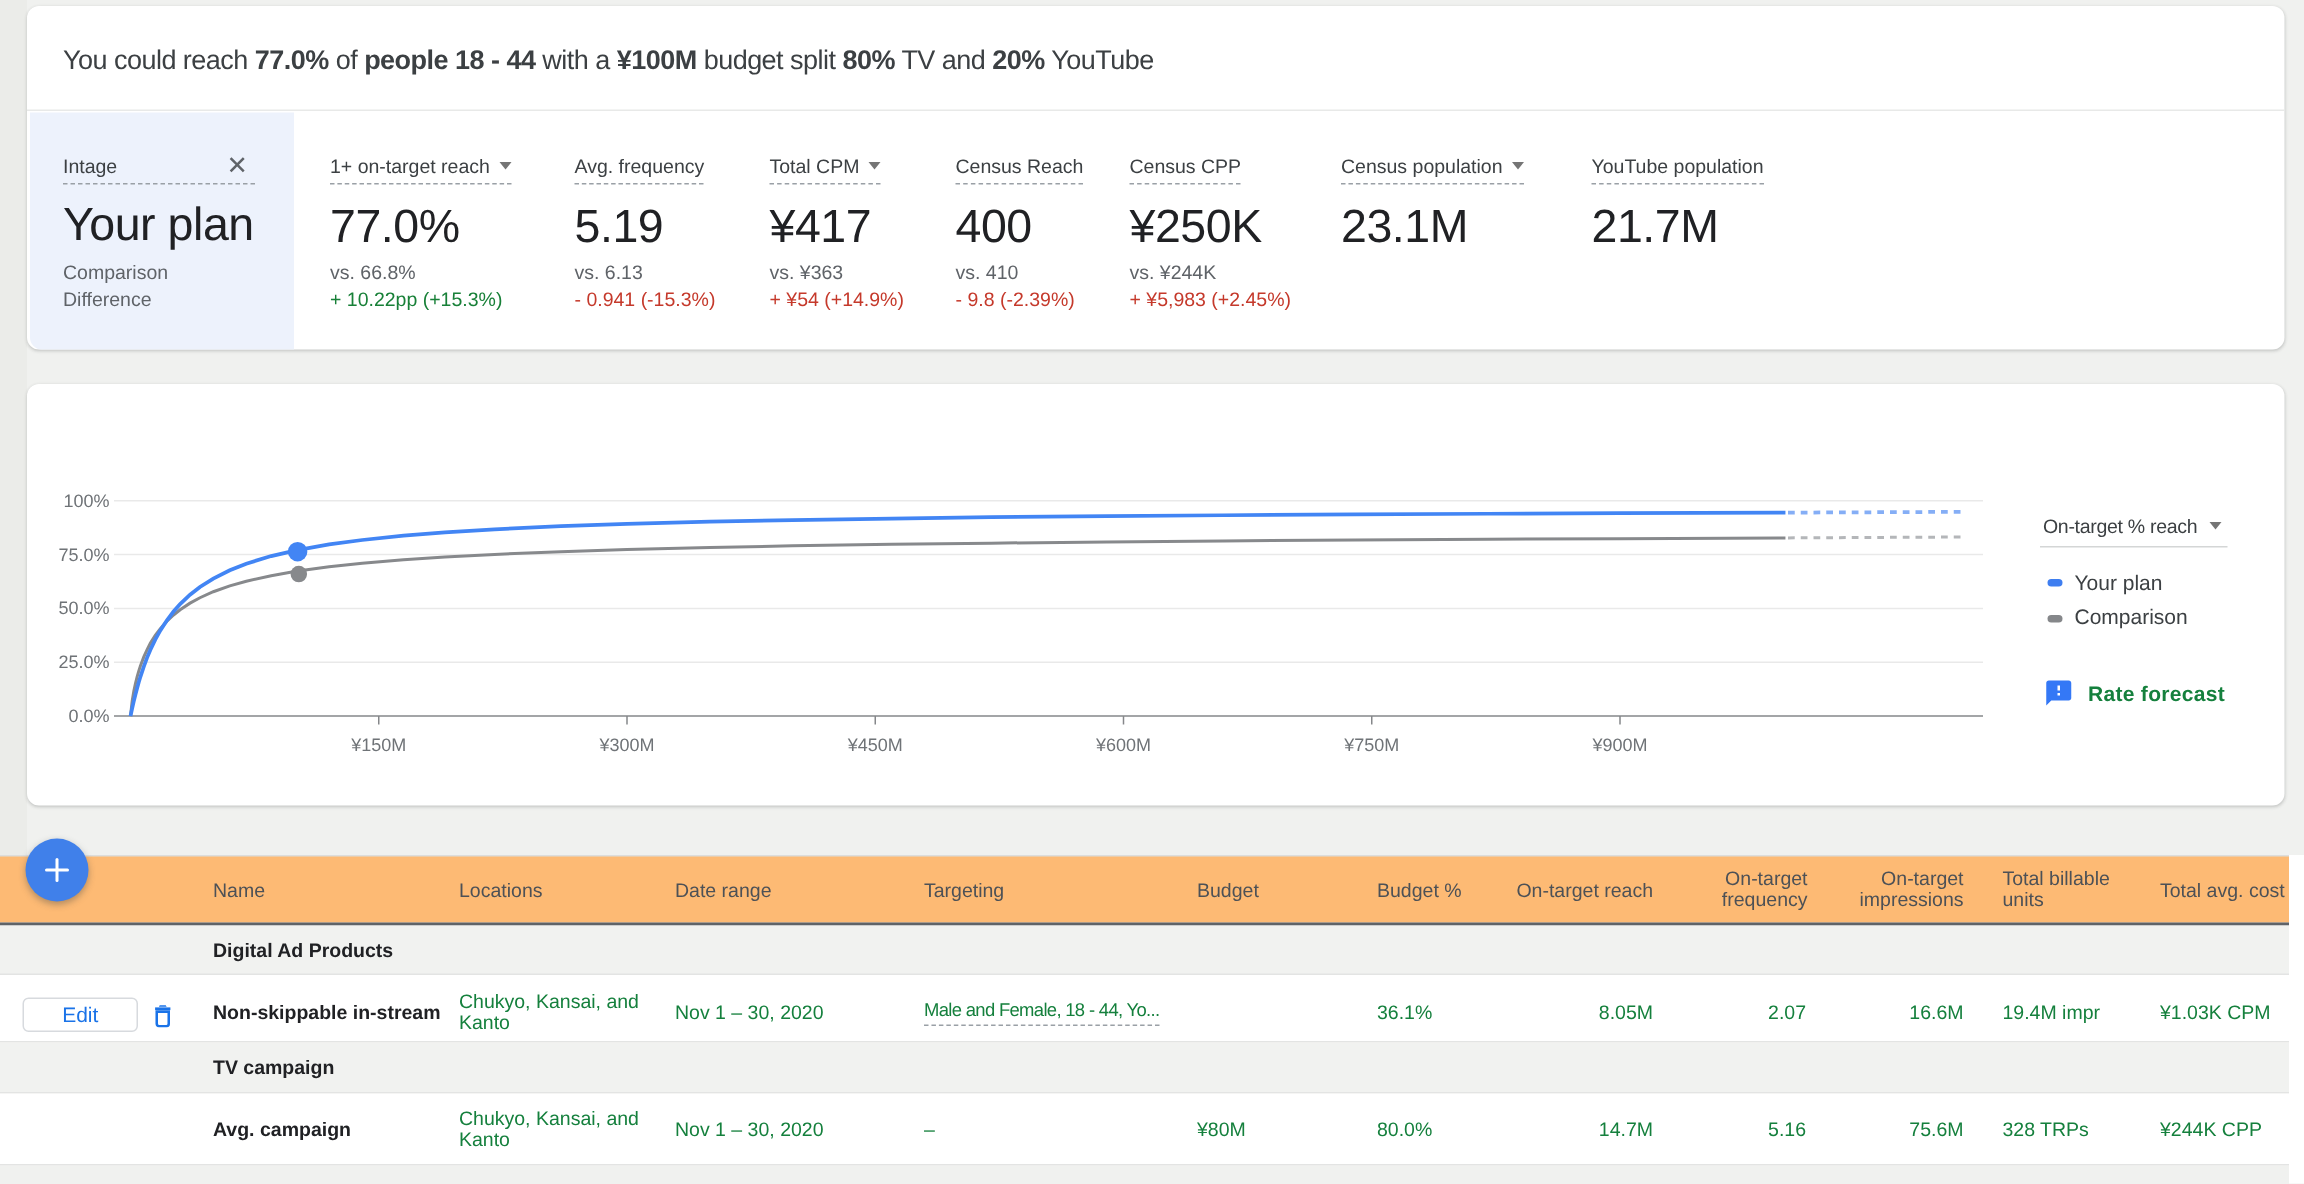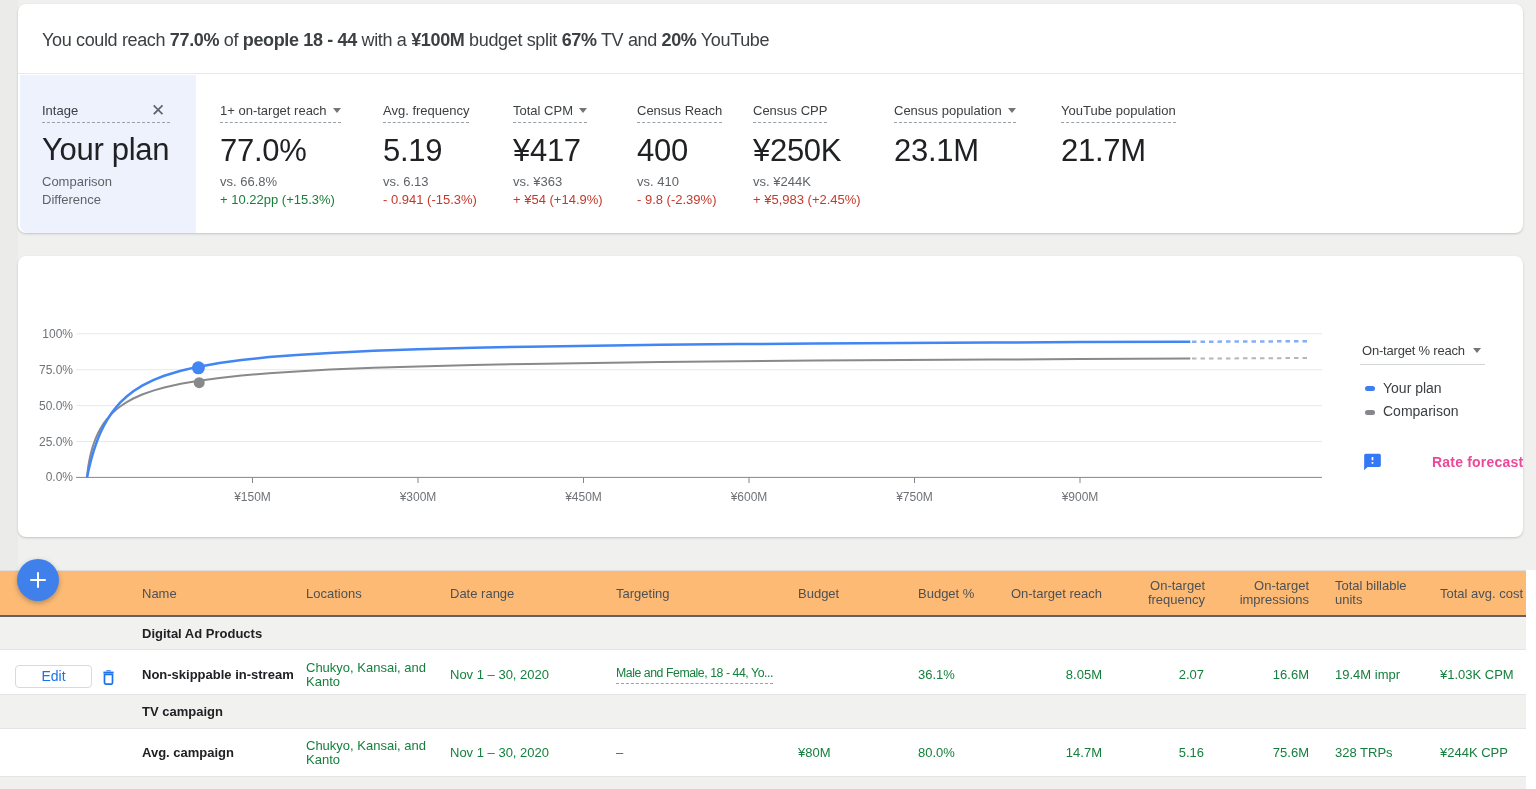--- a/index.html
+++ b/index.html
@@ -39,21 +39,21 @@
 #onreach .arrow { margin-left:8px; }
 #legendline { position:absolute; left:0px; top:108px; width:125px; border-top:1px solid #d4d6d6; }
 .pill { position:absolute; width:10px; height:5px; border-radius:3px; }
 #lg1 .pill { background:#3e7ef0; left:5px; top:6px; }
 #lg2 .pill { background:#85878a; left:5px; top:7px; }
 #lg1 { position:absolute; left:0; top:124px; width:160px; height:18px; }
 #lg2 { position:absolute; left:0; top:147px; width:160px; height:18px; }
 #lg1 span, #lg2 span { position:absolute; left:23px; top:0; }
 #rate { position:absolute; left:2px; top:196px; }
 #rate svg { position:absolute; left:0; top:0; }
-#rate span { position:absolute; left:30px; top:2px; color:#ec4899; font-weight:bold; font-size:14px; letter-spacing:0.2px; white-space:nowrap;margin-left:40px; }
+#rate span { position:absolute; left:30px; top:2px; color:#15803d; font-weight:bold; font-size:14px; letter-spacing:0.2px; white-space:nowrap; }
 #fab { left:17px; top:559px; width:42px; height:42px; border-radius:50%; background:#4080ea; box-shadow:0 2px 5px rgba(60,64,67,.4); }
 #fab:before { content:""; position:absolute; left:13.25px; top:19.7px; width:15.5px; height:2.6px; background:#fff; border-radius:1px; }
 #fab:after { content:""; position:absolute; left:19.7px; top:13.25px; width:2.6px; height:15.5px; background:#fff; border-radius:1px; }
 
 #table { left:0; top:570px; width:1536px; }
 .trow { position:absolute; left:0; width:1526px; }
 .cell { position:absolute; font-size:13px; color:#15803d; white-space:nowrap; }
 .cellr { text-align:right; }
 .hcell { position:absolute; font-size:13px; color:#4d5156; white-space:nowrap; }
 #thead { top:0; height:45px; background:#fdba74; border-top:1px solid #dcdddc; }
@@ -70,21 +70,21 @@
 #trash { position:absolute; left:102.5px; top:19.5px; }
 .dashu { border-bottom:1px dashed #9aa0a6; padding-bottom:3px; }
 </style>
 </head>
 <body>
 <div id="page">
   <div class="abs" id="leftstrip"></div>
 
   <div class="abs card" id="card1">
     <div class="abs" id="banner">
-      <div class="txt">You could reach <b>77.0%</b> of <b>people 18 - 44</b> with a <b>¥100M</b> budget split <b>67%</b> TV and <b>20%</b> YouTube</div>
+      <div class="txt">You could reach <b>77.0%</b> of <b>people 18 - 44</b> with a <b>¥100M</b> budget split <b>80%</b> TV and <b>20%</b> YouTube</div>
     </div>
     <div class="abs" id="metricpanel"></div>
     <div class="mcol" style="left:24px; width:154px;">
       <div class="mh" style="left:0;"><span class="dash" style="width:128px;">Intage</span><span style="position:absolute; left:109px; top:-3px; color:#5f6368; font-size:17px;">✕</span></div>
       <div class="bigval" style="top:57px;">Your plan</div>
       <div class="vs">Comparison</div>
       <div class="diff" style="color:#5f6368;">Difference</div>
     </div>
     <div class="mcol" style="left:202px;">
       <div class="mh"><span class="dash">1+ on-target reach<span class="arrow"></span></span></div>

